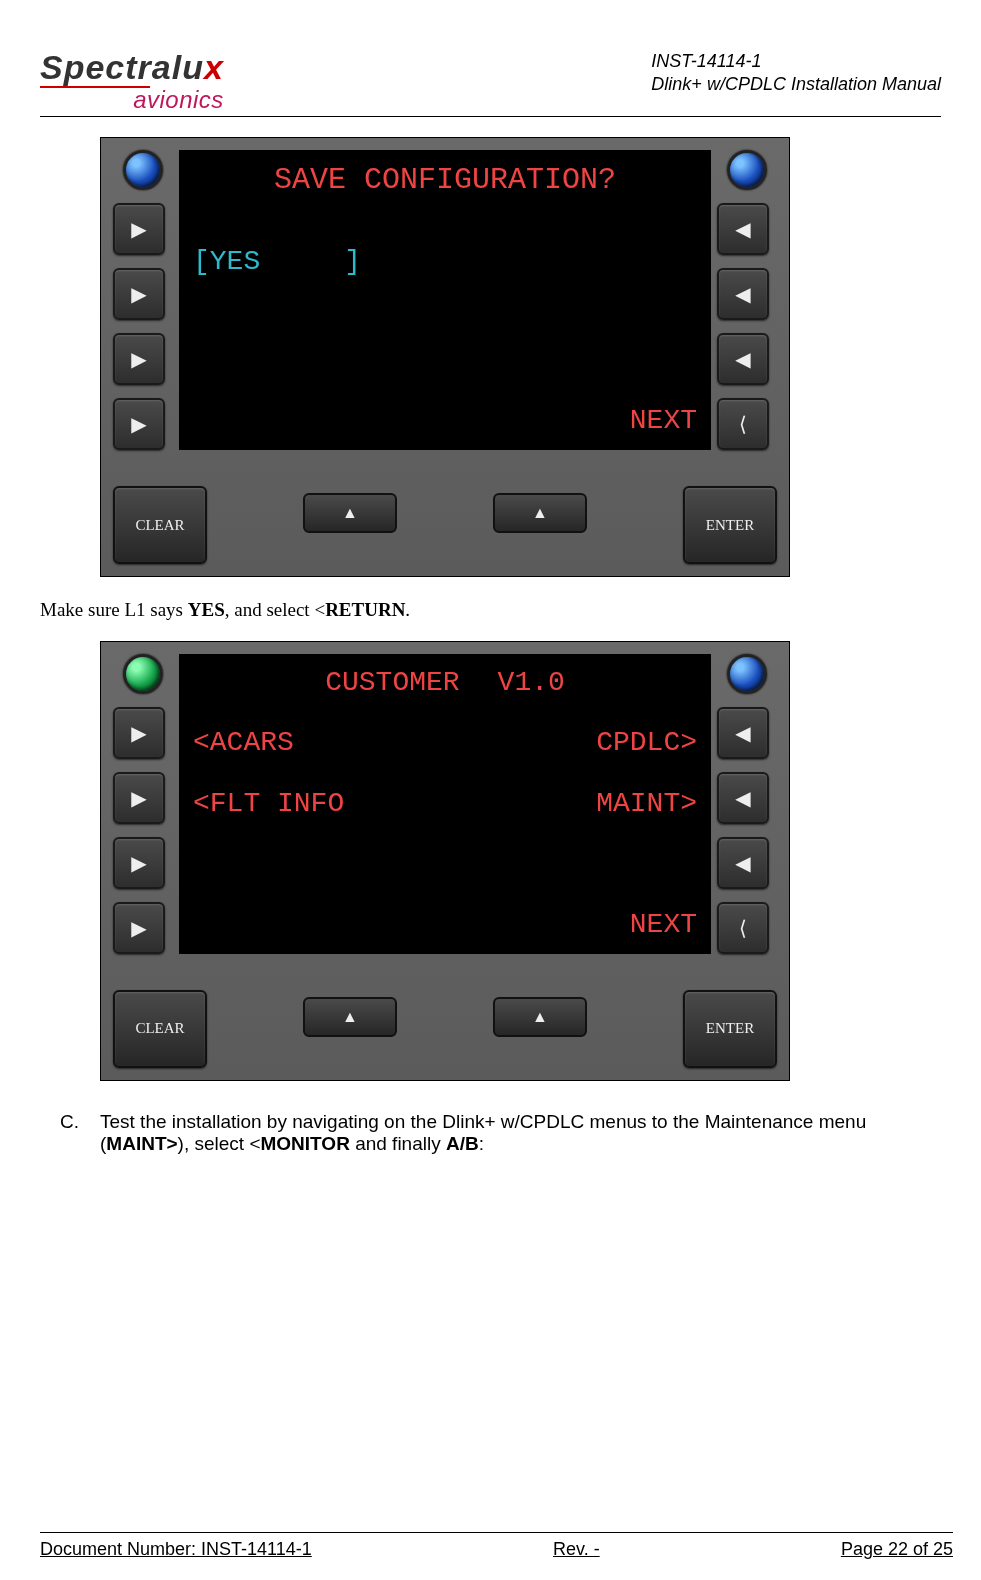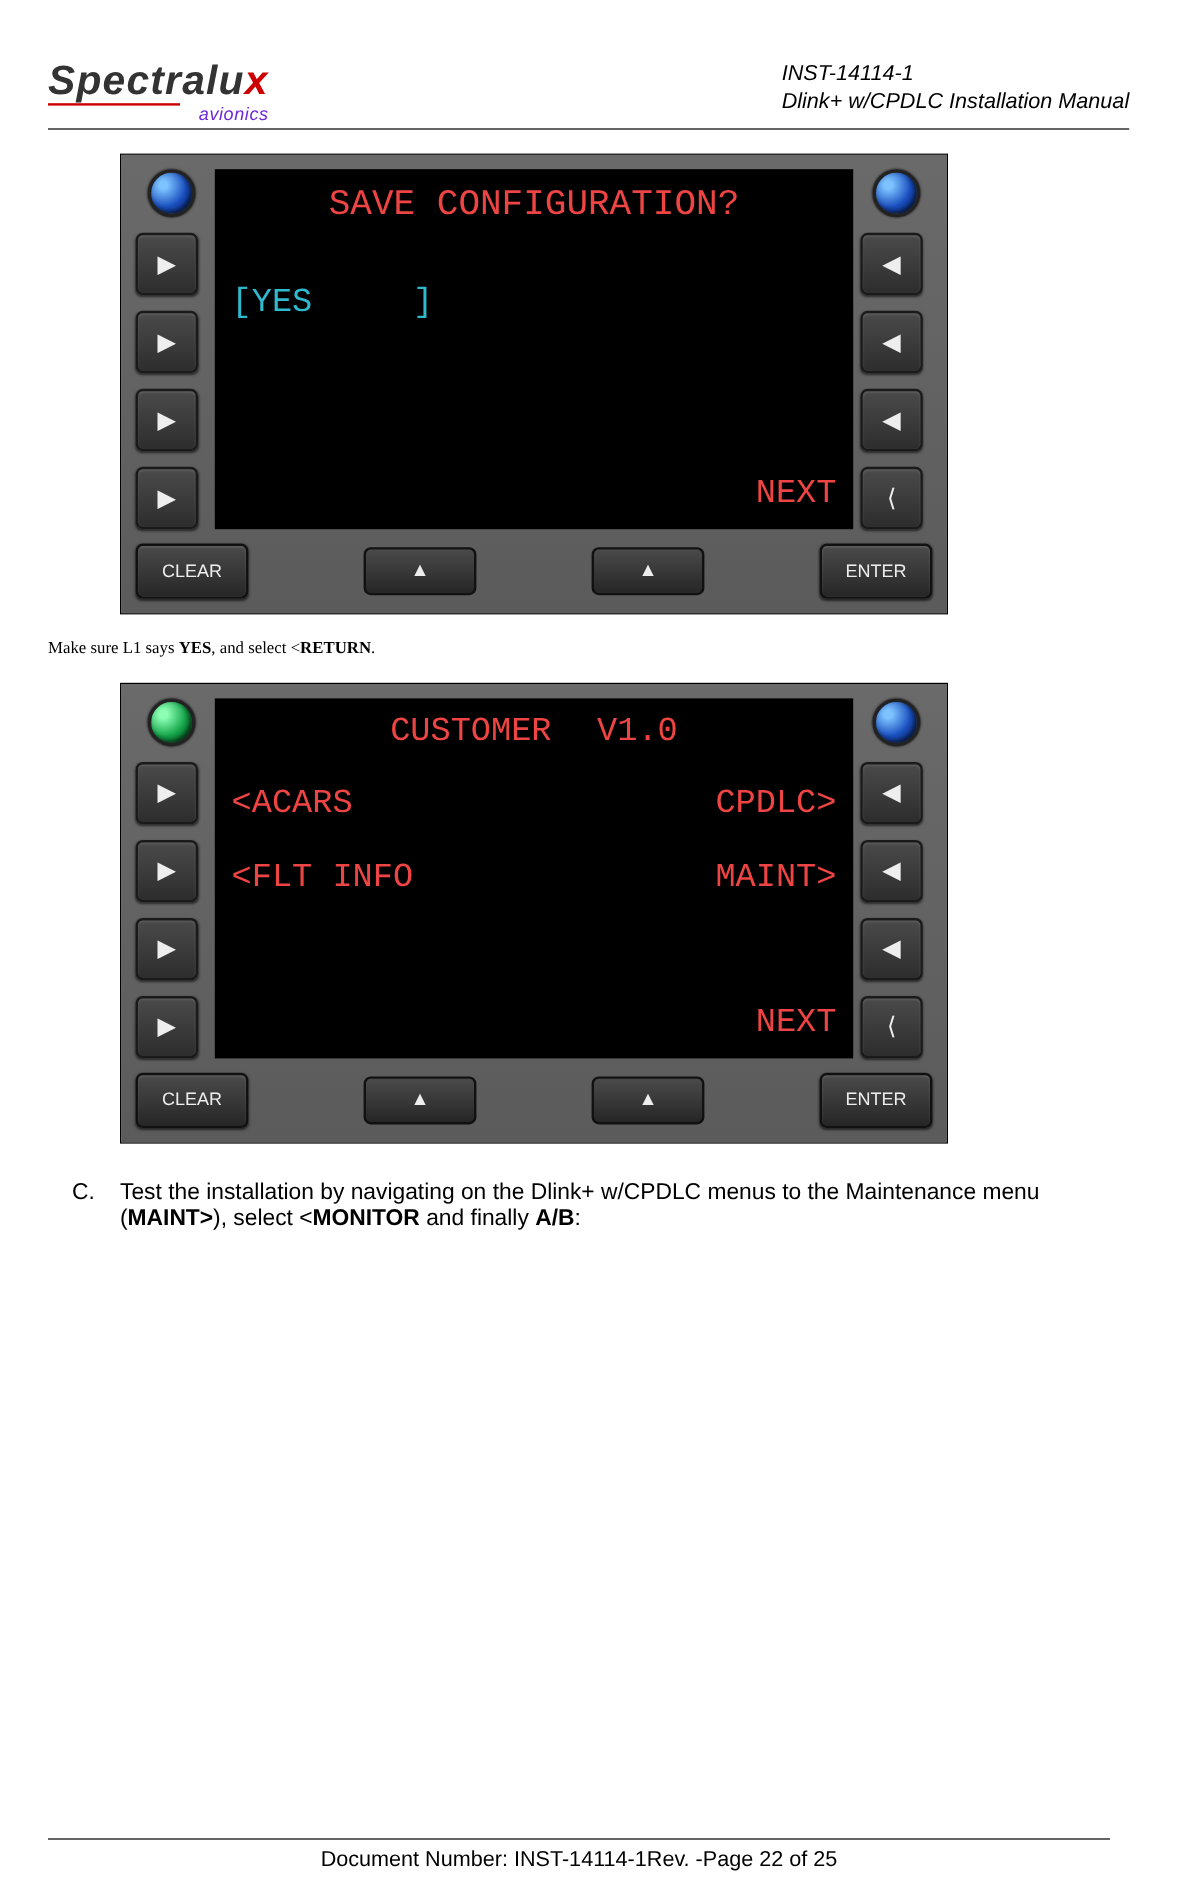--- a/index.html
+++ b/index.html
@@ -33,22 +33,22 @@
   }
   .logo-top {
     font-size: 34px;
     font-weight: bold;
     color: #333;
     font-style: italic;
     letter-spacing: 1px;
   }
   .logo-red { color: #c00; }
   .logo-bottom {
-    font-size: 15px;
-    color: #6d28d9;
+    font-size: 24px;
+    color: #be185d;
     font-style: italic;
     text-align: right;
     margin-top: -2px;
     letter-spacing: 0.5px;
   }
   .logo-line {
     height: 2px;
     width: 110px;
     background: #c00;
     margin: 2px 0 2px 0;
@@ -133,63 +133,65 @@
   .bottom-row {
     grid-column: 1 / span 3;
     display: flex;
     justify-content: space-between;
     align-items: center;
     padding: 6px 0 0 0;
   }
   .wide-btn {
     height: 42px;
     min-width: 70px;
-    padding: 0 10px;
+    padding: 16px 10px;
     background: linear-gradient(#4a4a4a,#262626);
     border: 2px solid #111;
     border-radius: 6px;
     color: #eee;
-    font-family: Liberation Sans, sans-serif;
+    font-family: Liberation Serif, serif;
     font-size: 15px;
     display: flex;
     align-items: center;
     justify-content: center;
     box-shadow: inset 0 1px 2px rgba(255,255,255,.15), 0 1px 2px rgba(0,0,0,.6);
     cursor: pointer;
+    margin-top: 24px;
   }
   .arrow-up-btn {
     height: 36px; width: 90px;
     background: linear-gradient(#4a4a4a,#262626);
     border: 2px solid #111;
     border-radius: 6px;
     color: #eee;
     display: flex; align-items: center; justify-content: center;
     font-size: 16px;
     cursor: pointer;
   }
 
   
-  .body-text { font-size: 14px; line-height: 1.35; margin: 0 0 18px 0; }
+  .body-text { font-size: 19px; line-height: 1.35; margin: 0 0 18px 0; }
   .body-text.serif { font-family: "Times New Roman", Times, serif; }
   .body-text b { font-weight: bold; }
 
   .step-row { display: flex; gap: 18px; font-size: 19px; margin: 30px 0 10px 20px; }
   .step-letter { min-width: 22px; }
 
   
   .footer-row {
     position: absolute;
     bottom: 20px;
     left: 40px;
-    right: 56px;
+    right: 28px;
     border-top: 1px solid #000;
     padding-top: 6px;
     display: flex;
-    justify-content: center;
+    justify-content: space-between;
     font-size: 18px;
+    text-decoration: underline;
   }
 </style>
 </head>
 <body>
 
 <div class="page">
 
   <div class="header-row">
     <div class="logo">
       <div>

